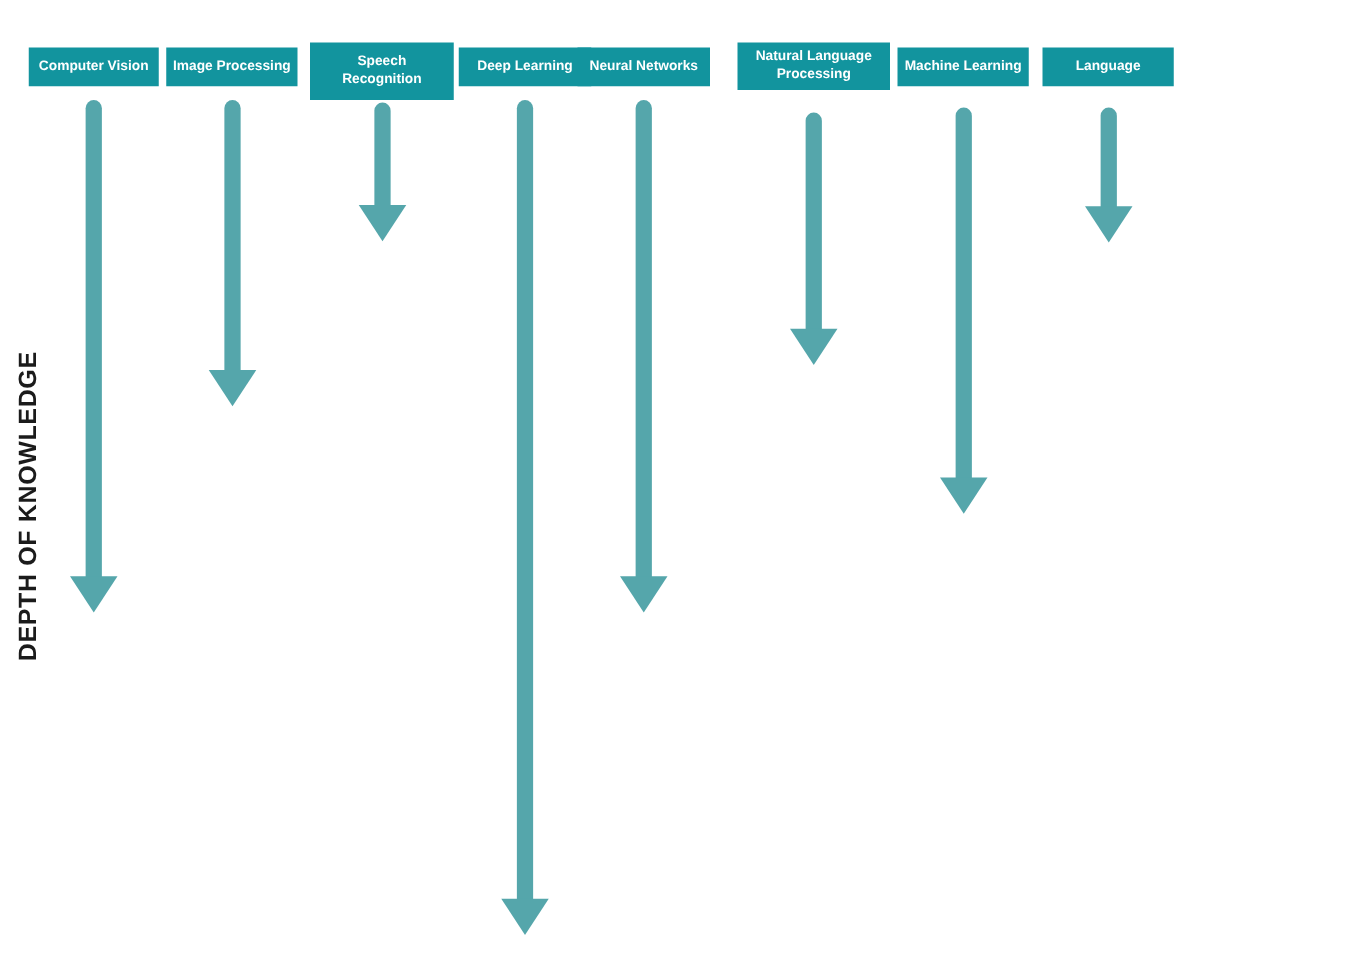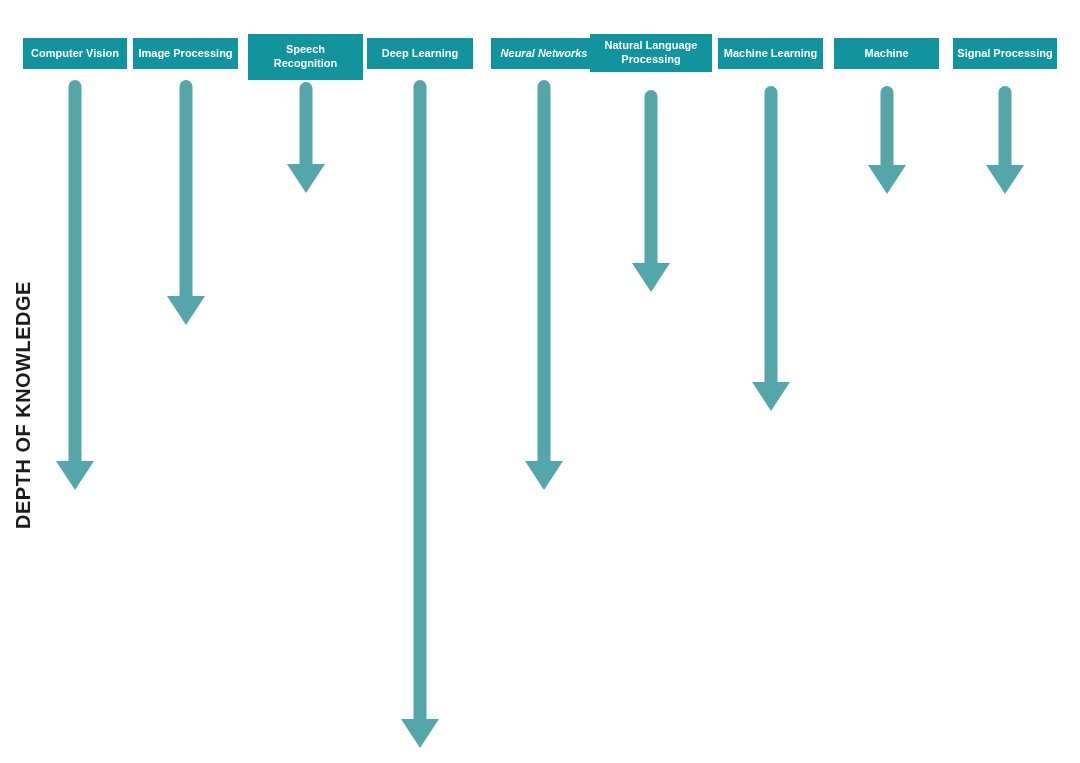--- a/index.html
+++ b/index.html
@@ -119,21 +119,21 @@
   <div class="topic-col" style="left: 367px; width: 106px;">
     <div class="topic-box" style="top: 38px; height: 31px; align-items: center;">
       <span class="topic-label">Deep Learning</span>
     </div>
     <div class="arrow" style="top: 80px; height: 668px;">
       <div class="arrow-shaft" style="height: 641px;"></div>
       <div class="arrow-head"></div>
     </div>
   </div>
 
-  <div class="topic-col" style="left: 491px; width: 106px; font-style: italic;">
+  <div class="topic-col" style="left: 462px; width: 106px;">
     <div class="topic-box" style="top: 38px; height: 31px;">
       <span class="topic-label">Neural Networks</span>
     </div>
     <div class="arrow" style="top: 80px; height: 410px;">
       <div class="arrow-shaft" style="height: 383px;"></div>
       <div class="arrow-head"></div>
     </div>
   </div>
 
   <div class="topic-col" style="left: 590px; width: 122px;">
@@ -152,31 +152,22 @@
       <span class="topic-label">Machine Learning</span>
     </div>
     <div class="arrow" style="top: 86px; height: 325px;">
       <div class="arrow-shaft" style="height: 298px;"></div>
       <div class="arrow-head"></div>
     </div>
   </div>
 
   <div class="topic-col" style="left: 834px; width: 105px;">
     <div class="topic-box" style="top: 38px; height: 31px;">
-      <span class="topic-label">Machine</span>
+      <span class="topic-label">Language</span>
     </div>
     <div class="arrow" style="top: 86px; height: 108px;">
       <div class="arrow-shaft" style="height: 81px;"></div>
       <div class="arrow-head"></div>
     </div>
   </div>
 
-  <div class="topic-col" style="left: 953px; width: 104px;">
-    <div class="topic-box" style="top: 38px; height: 31px;">
-      <span class="topic-label">Signal Processing</span>
-    </div>
-    <div class="arrow" style="top: 86px; height: 108px;">
-      <div class="arrow-shaft" style="height: 81px;"></div>
-      <div class="arrow-head"></div>
-    </div>
-  </div>
 </div>
 </div>
 
 </body></html>

